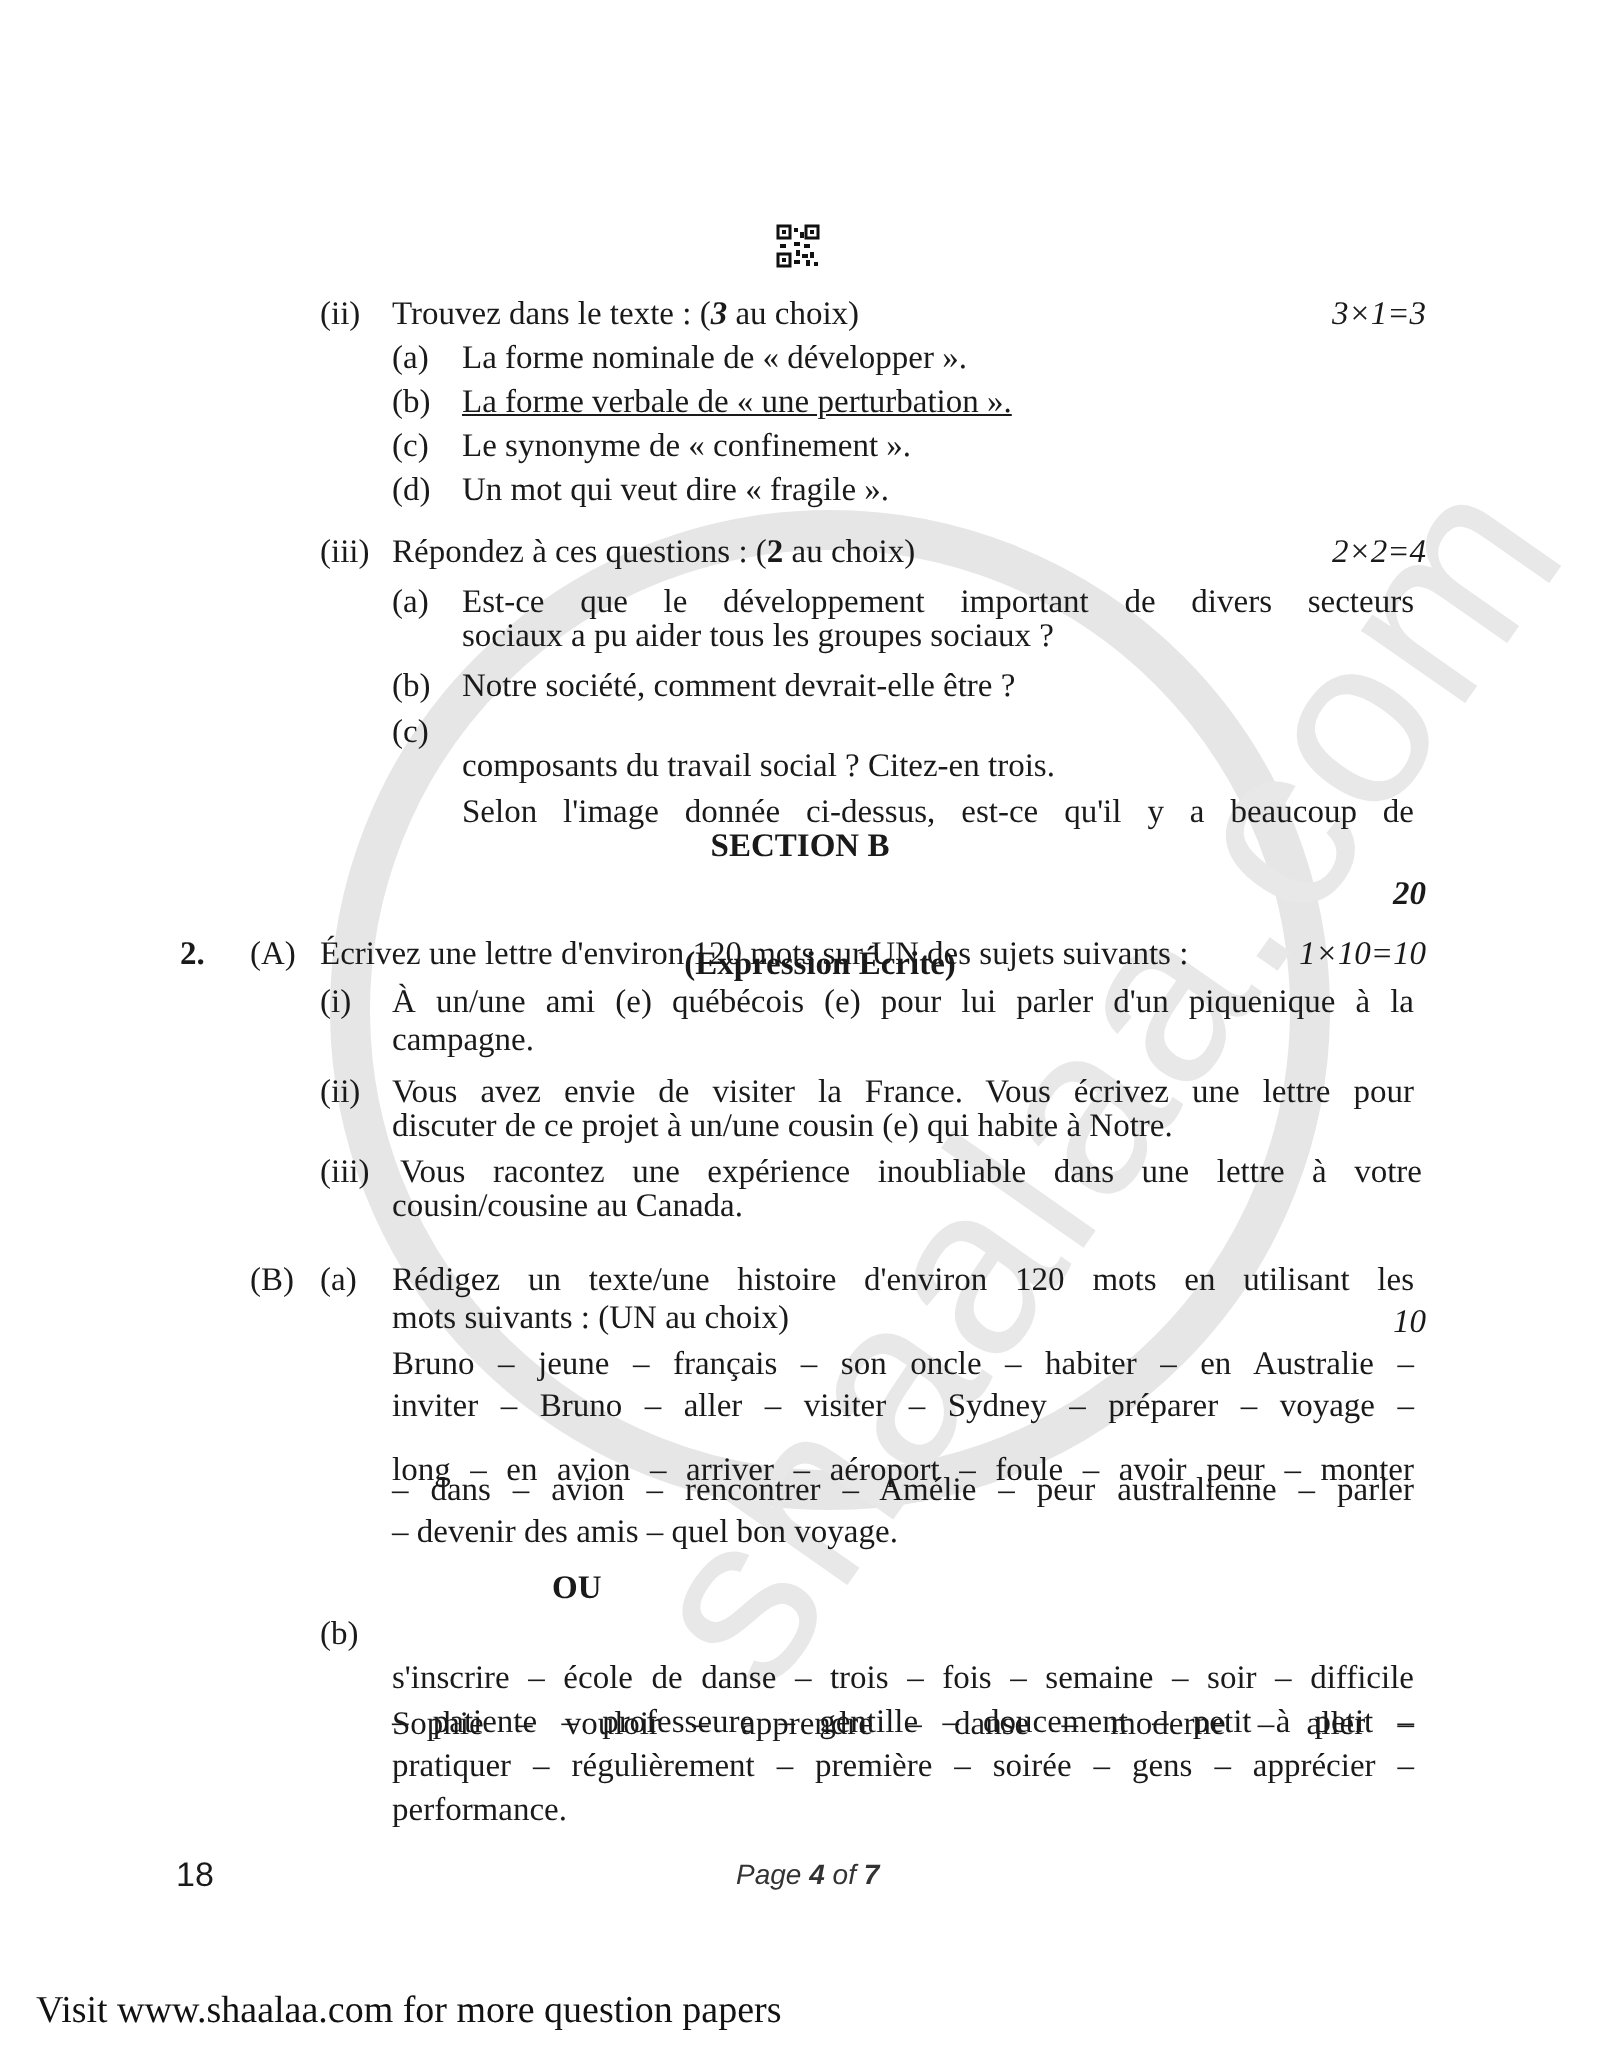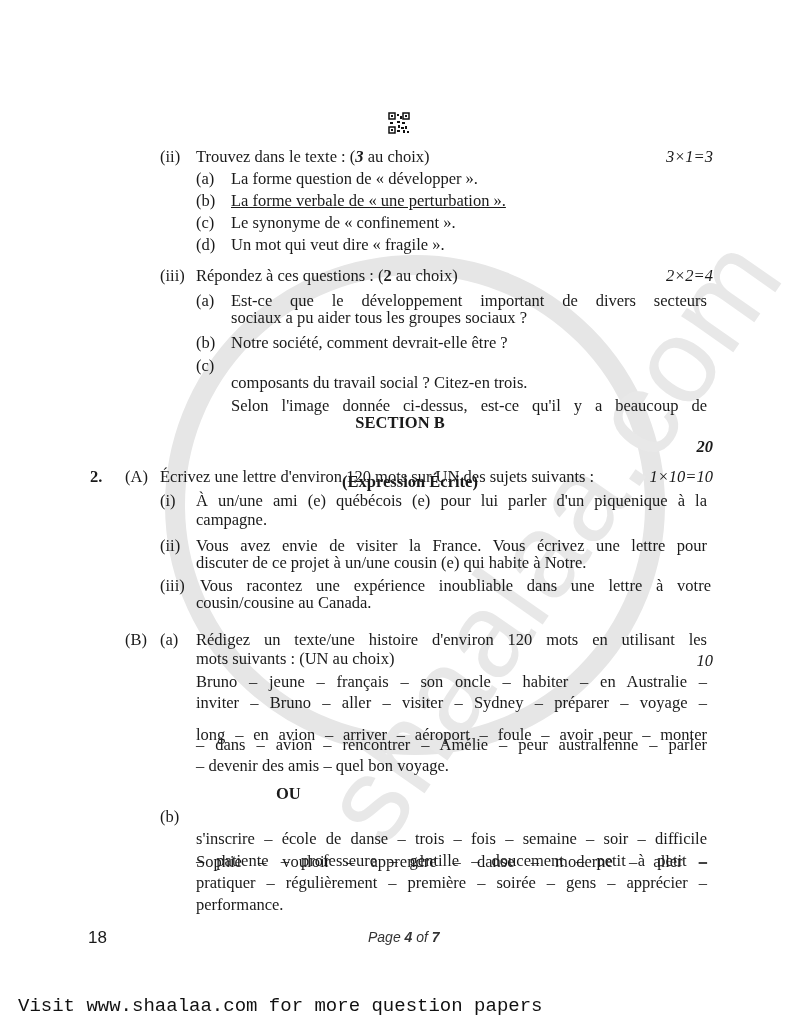--- a/index.html
+++ b/index.html
@@ -18,21 +18,21 @@
     font-size: 120px; color: #e8e8e8; transform: rotate(-55deg); transform-origin: center;
     letter-spacing: 2px; white-space: nowrap;
   }
   .qr { position: absolute; left: 388px; top: 112px; width: 22px; height: 22px; }
   .line { position: absolute; white-space: nowrap; }
   .justify { position: absolute; text-align: justify; text-align-last: justify; }
   .marks { position: absolute; font-style: italic; text-align: right; }
   .bold { font-weight: bold; }
   .footer-num { position: absolute; left: 88px; top: 928px; font-family: "Liberation Sans", sans-serif; font-size: 17px; }
   .footer-page { position: absolute; left: 368px; top: 929px; font-family: "Liberation Sans", sans-serif; font-size: 14px; font-style: italic; color: #333; }
-  .visit { position: absolute; left: 18px; top: 995px; font-family: Liberation Mono, monospace; font-size: 19px; color: #111; }
+  .visit { position: absolute; left: 18px; top: 995px; font-family: Liberation Serif, serif; font-size: 19px; color: #111; }
 </style>
 </head>
 <body>
 
 <div class="watermark-circle"></div>
 <div class="watermark-text">shaalaa.com</div>
 
 <svg class="qr" viewBox="0 0 22 22">
   <rect x="0" y="0" width="22" height="22" fill="#fff"></rect>
   <rect x="1" y="1" width="6" height="6" fill="none" stroke="#111" stroke-width="1.5"></rect>
@@ -52,21 +52,21 @@
   <rect x="9" y="18" width="3" height="2" fill="#111"></rect>
     <rect x="15" y="18" width="2" height="3" fill="#111"></rect>
   <rect x="19" y="19" width="2" height="2" fill="#111"></rect>
 </svg>
 
 <div class="line serif" style="left:160px; top:146px;">(ii)</div>
 <div class="line serif" style="left:196px; top:146px;"><span>Trouvez dans le texte : (</span><span class="bold" style="font-style:italic">3</span><span> au choix)</span></div>
 <div class="marks serif" style="right:87px; top:146px;">3×1=3</div>
 
 <div class="line serif" style="left:196px; top:168px;">(a)</div>
-<div class="line serif" style="left:231px; top:168px;">La forme question de « développer ».</div>
+<div class="line serif" style="left:231px; top:168px;">La forme nominale de « développer ».</div>
 <div class="line serif" style="left:196px; top:190px;">(b)</div>
 <div class="line serif" style="left:231px; top:190px;text-decoration:underline;">La forme verbale de « une perturbation ».</div>
 <div class="line serif" style="left:196px; top:212px;">(c)</div>
 <div class="line serif" style="left:231px; top:212px;">Le synonyme de « confinement ».</div>
 <div class="line serif" style="left:196px; top:234px;">(d)</div>
 <div class="line serif" style="left:231px; top:234px;">Un mot qui veut dire « fragile ».</div>
 
 <div class="line serif" style="left:160px; top:265px;">(iii)</div>
 <div class="line serif" style="left:196px; top:265px;"><span>Répondez à ces questions : (</span><span class="bold">2</span><span> au choix)</span></div>
 <div class="marks serif" style="right:87px; top:265px;">2×2=4</div>

